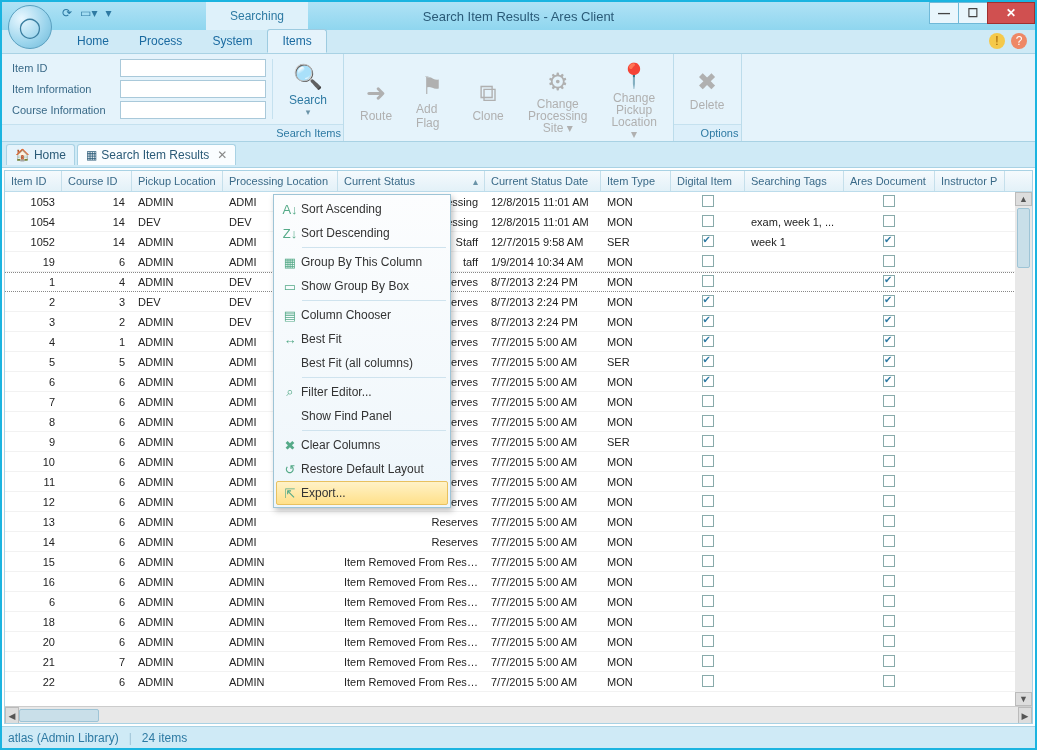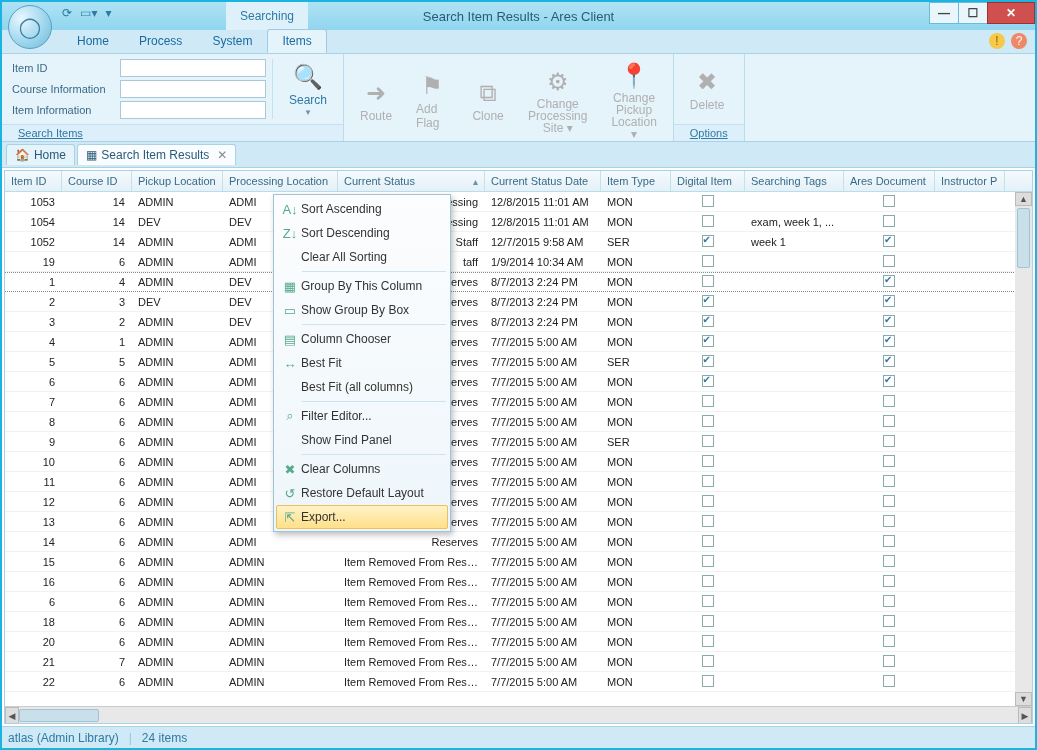--- a/index.html
+++ b/index.html
@@ -2,39 +2,39 @@
 <html><head>
 <meta charset="utf-8">
 <style>
 * { box-sizing: border-box; margin: 0; padding: 0; font-family: "Segoe UI", Tahoma, sans-serif; font-size: 12px; }
 html, body { width: 1037px; height: 750px; overflow: hidden; }
 body { background: #fff; border: 2px solid #1bb4e0; display: flex; flex-direction: column; }
 
 
 .titlebar { height: 28px; background: linear-gradient(#b0e2f5, #8fd6ef); display: flex; align-items: center; position: relative; }
 .titlebar .app-title { position: absolute; left: 50%; transform: translateX(-50%); color: #2a5a77; font-size: 13px; }
-.titlebar .ctx-tab { position: absolute; left: 224px; top: 0; height: 28px; line-height: 28px; padding: 0 14px; background: #def1fa; color: #2e7aa3; }
+.titlebar .ctx-tab { position: absolute; left: 204px; top: 0; height: 28px; line-height: 28px; padding: 0 24px; background: #def1fa; color: #2e7aa3; }
 .titlebar .win-btns { position: absolute; right: 0; top: 0; display: flex; }
 .win-btn { width: 30px; height: 22px; background: #e9f6fc; border: 1px solid #6fb9d8; margin-left: -1px; display: flex; align-items: center; justify-content: center; font-weight: bold; color: #444; cursor: pointer; }
 .win-btn.close { background: #d05050; color: #fff; width: 48px; border-color: #a03030; }
 .qat { position: absolute; left: 60px; top: 4px; display: flex; gap: 8px; align-items: center; color: #2e7aa3; }
 .orb { position: absolute; left: 6px; top: 3px; width: 44px; height: 44px; border-radius: 50%; background: radial-gradient(circle at 30% 30%, #e8f7ff, #9ad4ec 60%, #6fb9d8); border: 1px solid #5aa0c0; z-index: 5; display:flex; align-items:center; justify-content:center; color:#3a7ea0; font-size:20px; }
 
 
 .menubar { height: 24px; background: #cfeaf6; display: flex; align-items: flex-end; padding-left: 60px; gap: 2px; border-bottom: 1px solid #a9d2e4; position: relative; }
 .menutab { padding: 4px 14px; color: #1a6aa0; cursor: pointer; border: 1px solid transparent; }
 .menutab.active { background: #e5f3fb; border: 1px solid #9dcbe0; border-bottom: 1px solid #e5f3fb; border-radius: 3px 3px 0 0; }
 .help-icons { position: absolute; right: 8px; top: 3px; display: flex; gap: 6px; }
 .help-icons span { width: 16px; height: 16px; display:inline-flex; align-items:center; justify-content:center; border-radius:50%; }
 
 
 .ribbon { height: 88px; background: #e5f3fb; border-bottom: 1px solid #a9d2e4; display: flex; }
 .ribbon-group { border-right: 1px solid #bcdceb; display: flex; flex-direction: column; }
 .ribbon-group-body { flex: 1; display: flex; align-items: center; padding: 4px 6px; gap: 4px; }
-.ribbon-group-label { text-align: left; color: #2e7aa3; font-size: 11px; padding: 2px 16px; background: #dceffa; border-top: 1px solid #c5e1ef; text-decoration: underline; }
+.ribbon-group-label { text-align: right; color: #2e7aa3; font-size: 11px; padding: 2px 2px; background: #dceffa; border-top: 1px solid #c5e1ef; }
 .search-fields { display: flex; flex-direction: column; gap: 3px; }
 .sf-row { display: flex; align-items: center; }
 .sf-row label { width: 112px; color: #3a6a88; font-size: 11px; padding-left: 4px; }
 .sf-row input { width: 146px; height: 18px; border: 1px solid #a9c9da; background: #fff; padding: 0 3px; }
 .rbtn { display: flex; flex-direction: column; align-items: center; justify-content: center; padding: 2px 10px; color: #666; cursor: pointer; border-radius: 3px; }
 .rbtn .ricon { width: 32px; height: 32px; display:flex; align-items:center; justify-content:center; font-size: 24px; }
 .rbtn.enabled { color: #2e7aa3; }
 .rbtn.disabled { color: #b0b0b0; }
 .divider { width: 1px; height: 60px; background: #c5e1ef; margin: 0 2px; }
 
@@ -125,25 +125,25 @@
 
 <div class="ribbon">
   <div class="ribbon-group" style="flex:0 0 318px;">
     <div class="ribbon-group-body">
       <div class="search-fields" id="sfields">
           <div class="sf-row">
             <label>Item ID</label>
             <input style="">
           </div>
           <div class="sf-row">
-            <label>Course Information</label>
+            <label>Item Information</label>
             <input style="">
           </div>
           <div class="sf-row">
-            <label>Item Information</label>
+            <label>Course Information</label>
             <input style="">
           </div>
         </div>
       <div class="divider"></div>
       <div class="rbtn enabled">
         <div class="ricon">🔍</div>
         <span>Search</span>
         <span style="font-size:9px;color:#6a93a8;">▾</span>
       </div>
     </div>
@@ -558,24 +558,20 @@
 
 <div class="ctxmenu" id="ctxmenu">
     <div class="mi">
       <span class="mi-icon">A↓</span>
       <span>Sort Ascending</span>
     </div>
     <div class="mi">
       <span class="mi-icon">Z↓</span>
       <span>Sort Descending</span>
     </div>
-    <div class="mi">
-      <span class="mi-icon"></span>
-      <span>Clear All Sorting</span>
-    </div>
     <div class="msep"></div>
     <div class="mi">
       <span class="mi-icon">▦</span>
       <span>Group By This Column</span>
     </div>
     <div class="mi">
       <span class="mi-icon">▭</span>
       <span>Show Group By Box</span>
     </div>
     <div class="msep"></div>

